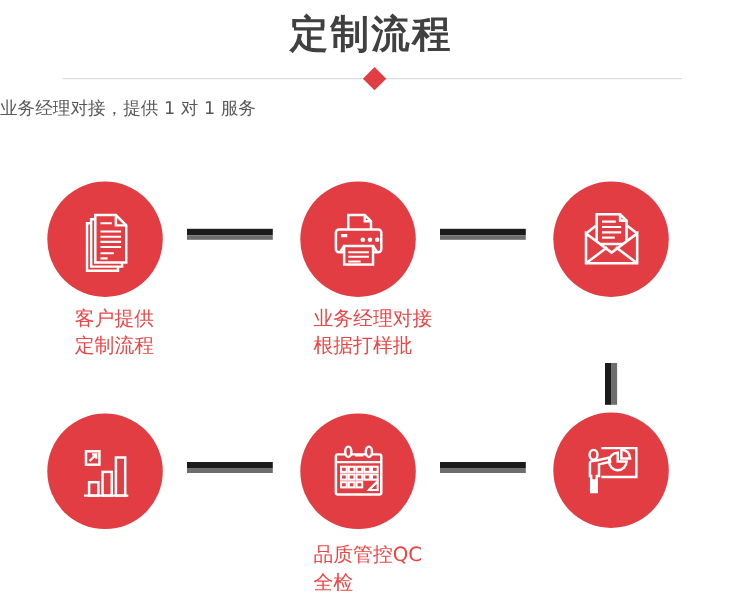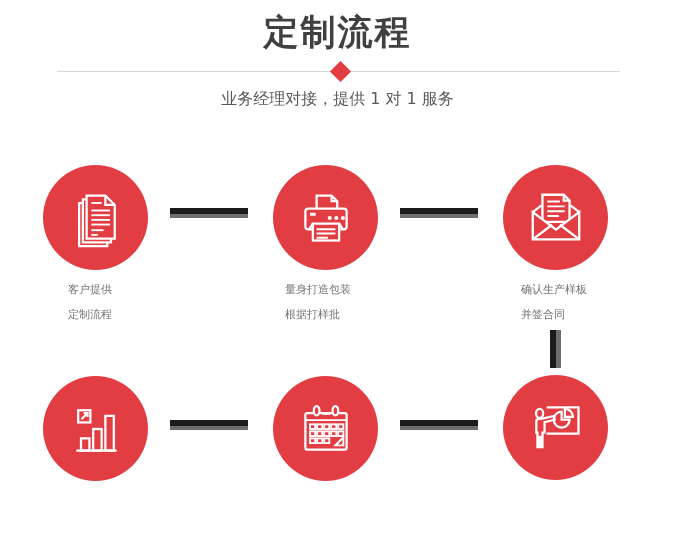--- a/index.html
+++ b/index.html
@@ -13,34 +13,34 @@
   .title{
     position:absolute;left:0;top:16px;width:675px;text-align:center;
     font-size:35px;font-weight:bold;color:#404040;letter-spacing:2px;line-height:32px;
   }
   .divider{position:absolute;left:57px;top:71px;width:563px;height:1px;background:#d9d9d9;}
   .diamond{
     position:absolute;left:333px;top:64px;width:15px;height:15px;
     background:#e23d43;transform:rotate(45deg);
   }
   .subtitle{
-    position:absolute;left:0;top:89px;width:675px;text-align:center;
+    position:absolute;left:0;top:89px;width:675px;text-align:left;
     font-size:16px;color:#595959;line-height:20px;
   }
 
   
   .circle{
     position:absolute;width:105px;height:105px;border-radius:50%;
     background:#e23d43;display:flex;align-items:center;justify-content:center;
   }
   .circle svg{display:block;}
 
   
   .step-label{
-    position:absolute;font-size:11px;color:#737373;line-height:25px;white-space:nowrap;
+    position:absolute;font-size:18px;color:#ef4444;line-height:25px;white-space:nowrap;
   }
 
   
   .hbar{position:absolute;width:78px;height:10px;}
   .hbar .bk{height:6px;background:#1b1b1b;}
   .hbar .gy{height:4px;background:#6e6e6e;}
   .vbar{position:absolute;width:11px;height:38px;display:flex;}
   .vbar .bk{width:6px;height:100%;background:#1b1b1b;}
   .vbar .gy{width:5px;height:100%;background:#6e6e6e;}
 </style>
@@ -103,37 +103,33 @@
       <path d="M15 28 H21" stroke-width="3.2"></path>
       <circle cx="36" cy="32" r="2.2" fill="#ffffff" stroke="none"></circle>
       <circle cx="43" cy="32" r="2.2" fill="#ffffff" stroke="none"></circle>
       <circle cx="50" cy="32" r="2.2" fill="#ffffff" stroke="none"></circle>
       <path d="M14 44 L18 38 M50 44 L46 38"></path>
       <rect x="18" y="38" width="28" height="18" fill="#e23d43"></rect>
       <path d="M22 44 H42 M22 48.5 H42 M22 53 H34" stroke-width="2"></path>
     </svg>
   </div>
   <div class="step-label" style="left:285px;top:277px">
-    <span>量身打造包装</span><br>
+    <span>业务经理对接</span><br>
     <span>根据打样批</span>
   </div>
 
   <div class="circle" style="left:503px;top:165px">
     <svg width="62" height="62" viewBox="0 0 64 64" fill="none" stroke="#ffffff" stroke-width="2.4">
       <path d="M8 26 L17 19 M56 26 L47 19"></path>
       <path d="M18 8 H40 L46 14 V36 H18 Z" fill="#e23d43"></path>
       <path d="M40 8 V14 H46"></path>
       <path d="M23 15 H36 M23 20 H41 M23 25 H41 M23 30 H35" stroke-width="2"></path>
       <path d="M8 26 L32 44 L56 26 V54 H8 Z" fill="#e23d43"></path>
       <path d="M8 54 L28 39 M56 54 L36 39"></path>
     </svg>
-  </div>
-  <div class="step-label" style="left:521px;top:277px">
-    <span>确认生产样板</span><br>
-    <span>并签合同</span>
   </div>
 
   <div class="circle" style="left:43px;top:376px">
     <svg width="60" height="60" viewBox="0 0 64 64" fill="none" stroke="#ffffff" stroke-width="2.4">
       <path d="M11 55 H54"></path>
       <rect x="16" y="42" width="9" height="13"></rect>
       <rect x="29" y="32" width="9" height="23"></rect>
       <rect x="42" y="18" width="9" height="37"></rect>
       <rect x="13" y="12" width="13" height="13"></rect>
       <path d="M16.5 21.5 L23 15" stroke-width="2.2"></path>
@@ -160,20 +156,24 @@
           <rect x="37.5" y="34.5" width="5.5" height="5"></rect>
           <rect x="45" y="34.5" width="5.5" height="5"></rect>
         <rect x="15" y="42" width="5.5" height="5"></rect>
           <rect x="22.5" y="42" width="5.5" height="5"></rect>
           <rect x="30" y="42" width="5.5" height="5"></rect>
       </g>
       <path d="M42 49.5 H50.5 V41 Z" stroke-width="2"></path>
       <path d="M42 49.5 L50.5 41" stroke-width="2"></path>
     </svg>
   </div>
+  <div class="step-label" style="left:285px;top:492px">
+    <span>品质管控QC</span><br>
+    <span>全检</span>
+  </div>
 
   <div class="circle" style="left:503px;top:375px">
     <svg width="60" height="60" viewBox="0 0 64 64" fill="none" stroke="#ffffff" stroke-width="2.4">
       <path d="M22 10 H56 V38 H22"></path>
       <path d="M38 14.5 A8.5 8.5 0 1 0 46.5 23 L38 23 Z"></path>
       <path d="M41.5 11.5 A8.5 8.5 0 0 1 50 20 L41.5 20 Z"></path>
       <ellipse cx="14.5" cy="16.5" rx="3.8" ry="4.8"></ellipse>
       <path d="M11 24.5 C11 23.4 12 22.8 13.2 22.6 L17.5 22 L30 19.2 L30.6 23.2 L19.8 25.8 L19.8 37 L17.6 37 L17.6 52.5 L15.8 52.5 L15.8 41.5 L14 41.5 L14 52.5 L12.2 52.5 L12.2 37 L11 37 Z"></path>
     </svg>
   </div>

